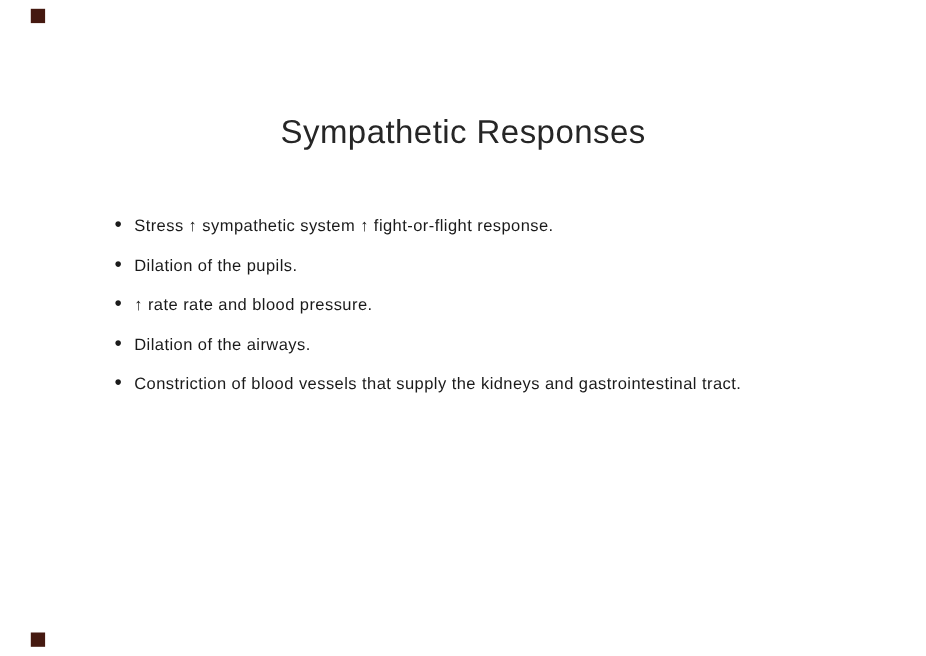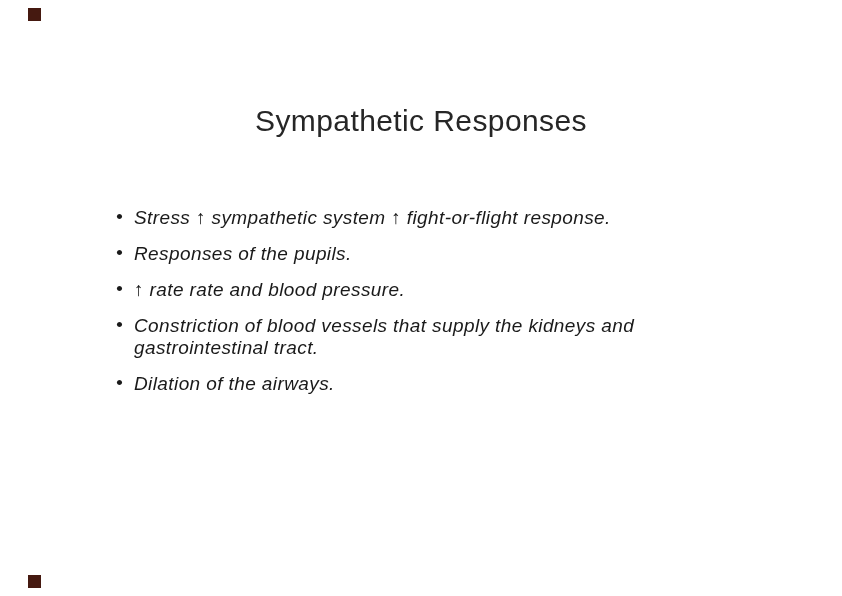--- a/index.html
+++ b/index.html
@@ -39,28 +39,27 @@
     font-size: 30px;
     font-weight: 300;
     letter-spacing: 0.4px;
     color: var(--title, #262626);
   }
   ul.bullet-list {
     position: absolute;
     top: 191px;
     left: 100px;
     width: 592px;
-    margin: 16px;
+    margin: 4px;
     padding: 0;
     list-style: none;
-    font-size: 19px;
+    font-size: 15px;
     line-height: 22px;
     letter-spacing: 0.4px;
     color: var(--text, #1a1a1a);
-    font-style: italic;
   }
   ul.bullet-list li {
     position: relative;
     padding-left: 18px;
     margin: 0 0 14px 0;
   }
   ul.bullet-list li::before {
     content: "\2022";
     position: absolute;
     left: 0;
@@ -73,21 +72,21 @@
 <body>
 
 <div class="slide">
 
   <div class="corner-mark top"></div>
 
   <h1 class="slide-title">Sympathetic Responses</h1>
 
   <ul class="bullet-list">
     <li>Stress ↑ sympathetic system ↑ fight-or-flight response.</li>
-    <li>Responses of the pupils.</li>
+    <li>Dilation of the pupils.</li>
     <li>↑ rate rate and blood pressure.</li>
+    <li>Dilation of the airways.</li>
     <li>Constriction of blood vessels that supply the kidneys and gastrointestinal tract.</li>
-    <li>Dilation of the airways.</li>
   </ul>
 
   <div class="corner-mark bottom"></div>
 
 </div>
 
 </body></html>

